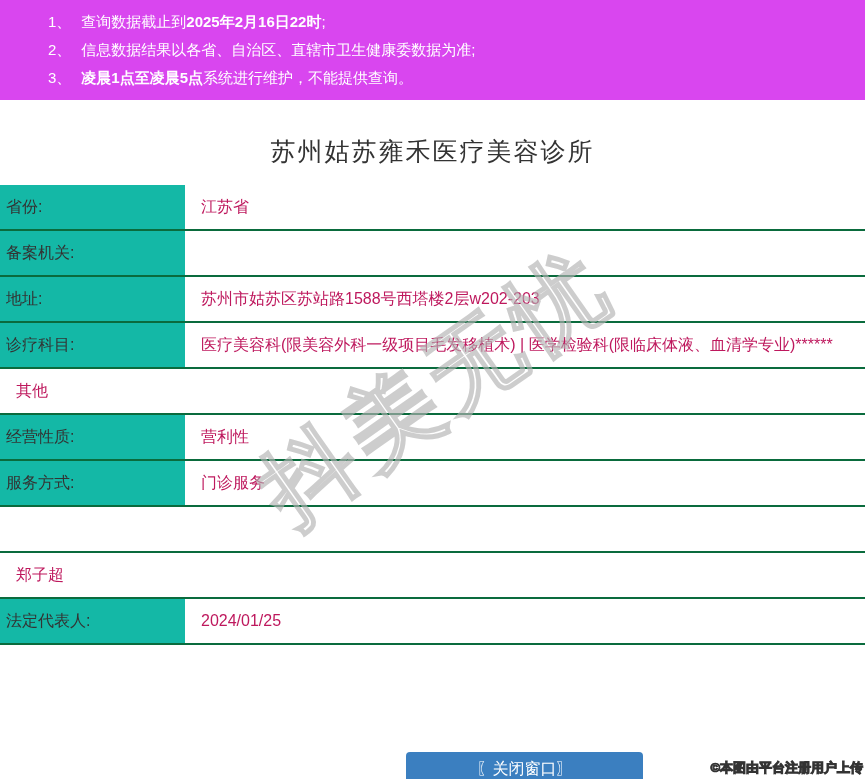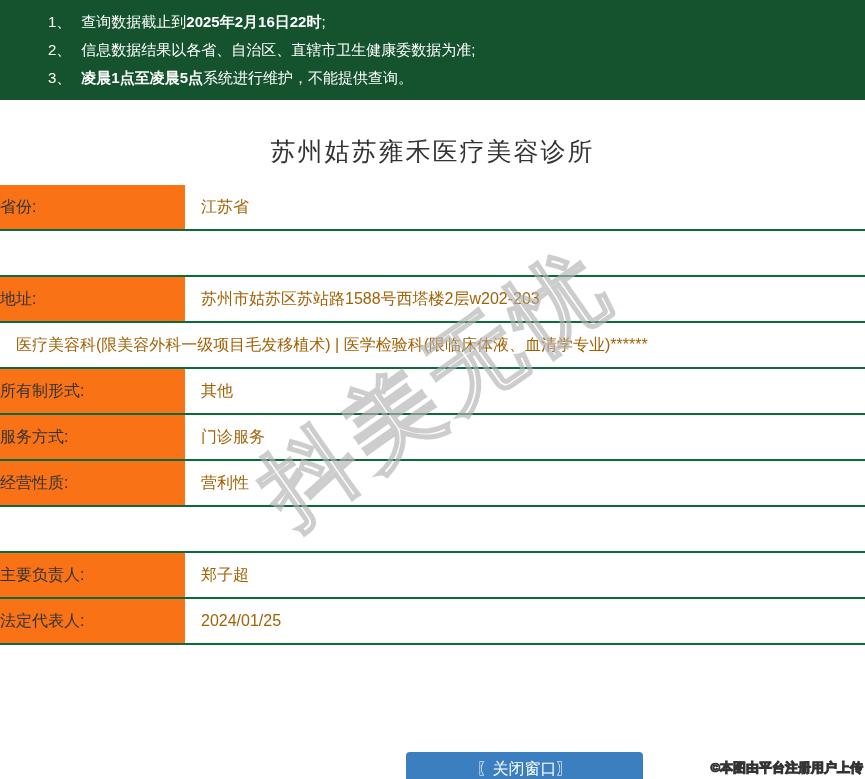--- a/index.html
+++ b/index.html
@@ -8,21 +8,21 @@
     position:relative;
     overflow:hidden;
     background:#ffffff;
     font-family:"Liberation Sans", sans-serif;
     color:#333;
   }
 
   
   .notice {
     width:865px; height:100px;
-    background:#14532d;
+    background:#d946ef;
     color:#ffffff;
     padding:8px 10px 0 48px;
     font-size:15px;
   }
   .notice-line { line-height:28px; white-space:nowrap; }
   .notice-num { display:inline-block; margin-right:10px; }
   .notice-bold { font-weight:bold; }
 
   
   .page-title {
@@ -40,34 +40,34 @@
   .info-table { width:865px; }
   .info-row {
     display:flex;
     align-items:stretch;
     height:46px;
     border-bottom:2px solid #0a6b3d;
     font-size:16px;
   }
   .info-label {
     width:185px;
-    padding-left:0;
-    background:#f97316;
+    padding-left:6px;
+    background:#14b8a6;
     display:flex;
     align-items:center;
     color:#333;
   }
   .info-value {
     flex:1;
     padding-left:16px;
     display:flex;
     align-items:center;
     white-space:nowrap;
     overflow:hidden;
-    color:#a16207;
+    color:#be185d;
   }
 
   
   .watermark {
     position:absolute;
     left:246px; top:464px;
     font-size:92px;
     line-height:92px;
     letter-spacing:8px;
     font-weight:bold;
@@ -116,44 +116,44 @@
 </div>
 
 <div class="page-title">苏州姑苏雍禾医疗美容诊所</div>
 
 <div class="info-table">
   <div class="info-row">
     <div class="info-label">省份:</div>
     <div class="info-value">江苏省</div>
   </div>
   <div class="info-row">
+    <div class="info-label">备案机关:</div>
   </div>
   <div class="info-row">
     <div class="info-label">地址:</div>
     <div class="info-value">苏州市姑苏区苏站路1588号西塔楼2层w202-203</div>
   </div>
   <div class="info-row">
+    <div class="info-label">诊疗科目:</div>
     <div class="info-value">医疗美容科(限美容外科一级项目毛发移植术) | 医学检验科(限临床体液、血清学专业)******</div>
   </div>
   <div class="info-row">
-    <div class="info-label">所有制形式:</div>
     <div class="info-value">其他</div>
+  </div>
+  <div class="info-row">
+    <div class="info-label">经营性质:</div>
+    <div class="info-value">营利性</div>
   </div>
   <div class="info-row">
     <div class="info-label">服务方式:</div>
     <div class="info-value">门诊服务</div>
   </div>
   <div class="info-row">
-    <div class="info-label">经营性质:</div>
-    <div class="info-value">营利性</div>
   </div>
   <div class="info-row">
-  </div>
-  <div class="info-row">
-    <div class="info-label">主要负责人:</div>
     <div class="info-value">郑子超</div>
   </div>
   <div class="info-row">
     <div class="info-label">法定代表人:</div>
     <div class="info-value">2024/01/25</div>
   </div>
 </div>
 
 <div class="watermark">抖美无忧</div>
 

